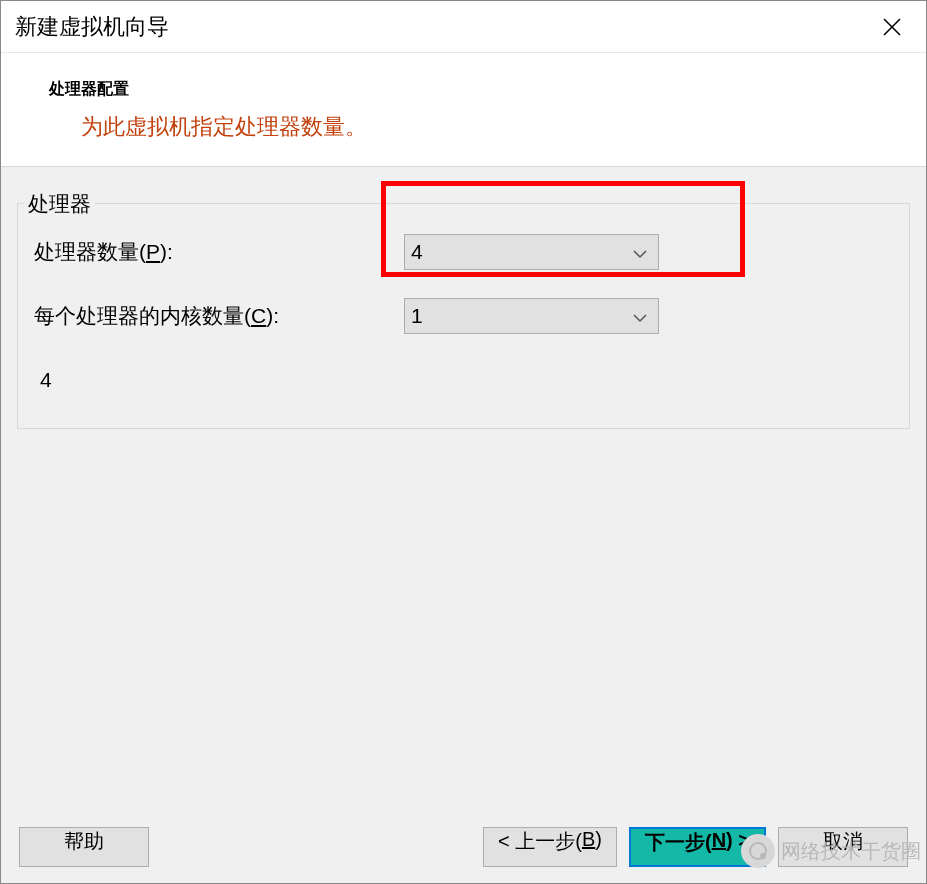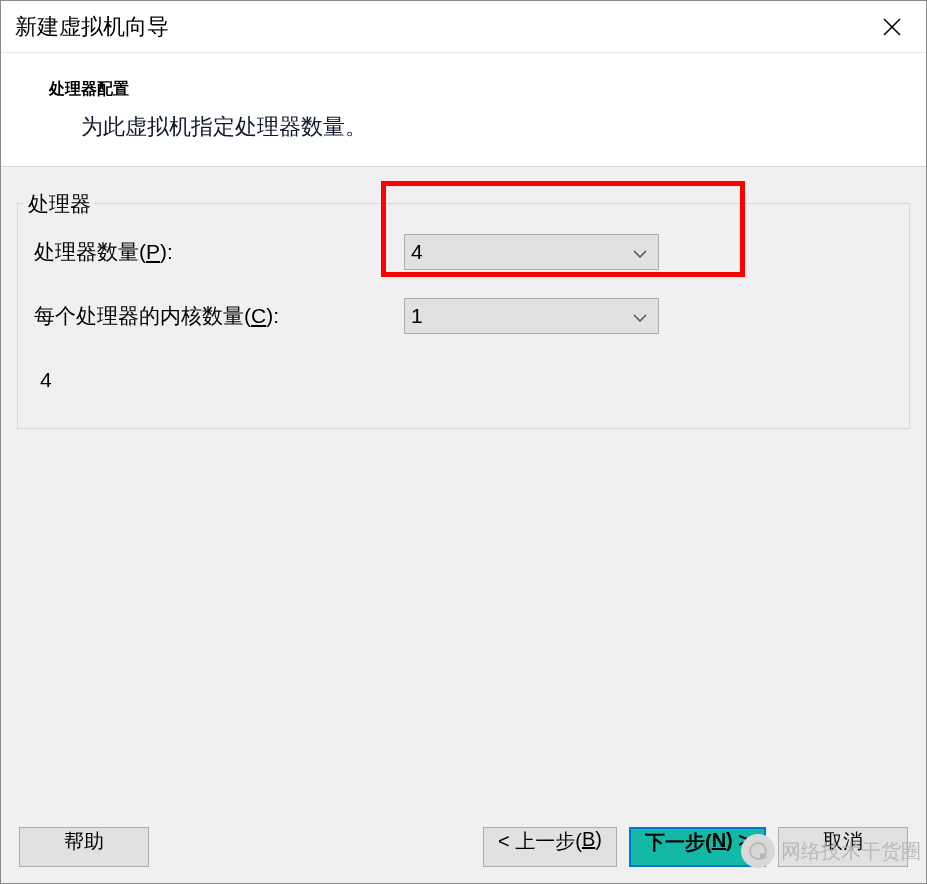--- a/index.html
+++ b/index.html
@@ -55,21 +55,21 @@
   background: #ffffff;
 }
 .header-title {
   font-size: 16px;
   font-weight: bold;
   color: #000;
   margin-bottom: 12px;
 }
 .header-subtitle {
   font-size: 22px;
-  color: #0f172a;
+  color: #c2410c;
   padding-left: 32px;
 }
 .content-area {
   flex: 1;
   background: #f0f0f0;
   border-top: 1px solid #d8d8d8;
   padding: 26px 16px;
   position: relative;
 }
 .group-box {

